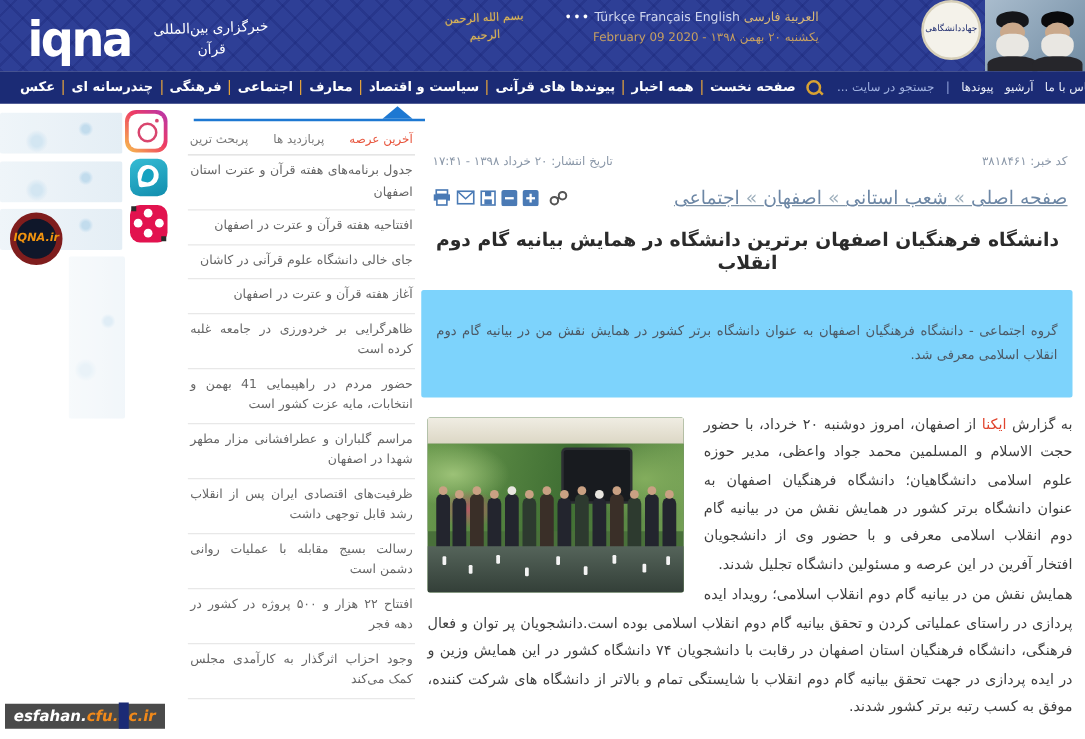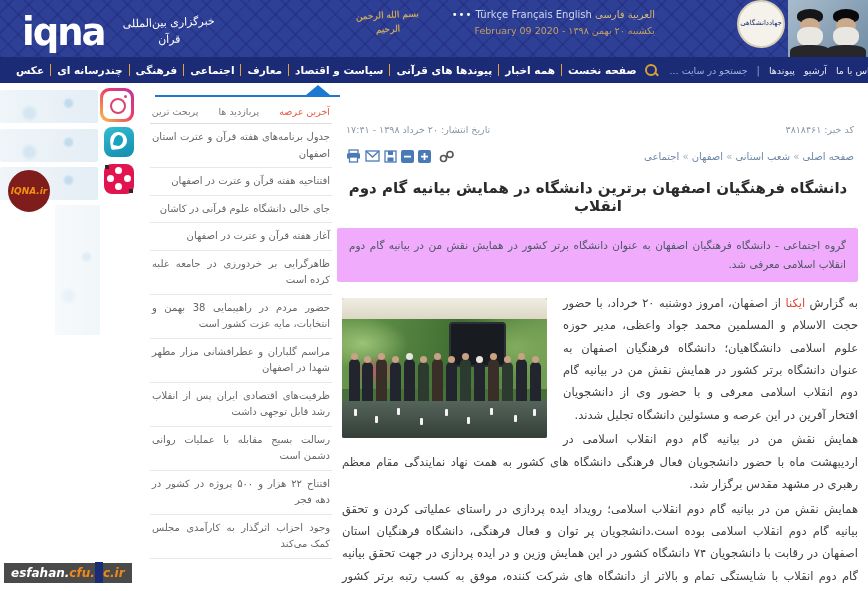--- a/index.html
+++ b/index.html
@@ -94,46 +94,46 @@
     border-radius:50% 50% 50% 12%; background:#fff; transform:rotate(-8deg); }
   .soroush::after { content:""; position:absolute; left:10px; top:8px; width:9px; height:11px;
     border-radius:50% 50% 50% 10%; background:#16a2c0; transform:rotate(14deg); }
   .aparat { left:104px; top:164px; width:30px; height:30px; border-radius:8px;
     background:#e2134f; position:absolute; }
   .aparat i { position:absolute; width:7px; height:7px; border-radius:50%; background:#fff; }
   .aparat i:nth-child(1){ left:11px; top:3px; } .aparat i:nth-child(2){ left:20px; top:11px; }
   .aparat i:nth-child(3){ left:11px; top:19px; } .aparat i:nth-child(4){ left:3px; top:11px; }
   .aparat b { position:absolute; width:4px; height:4px; background:#2a2a2a; }
   .aparat b:nth-of-type(1){ left:1px; top:1px; } .aparat b:nth-of-type(2){ right:1px; bottom:1px; }
-  .iqna-badge { position:absolute; left:8px; top:170px; width:42px; height:42px; background:#7f1d1d;
+  .iqna-badge { position:absolute; left:8px; top:170px; width:42px; height:42px; background:#0f172a;
     border:5px solid #7f1d1d; border-radius:50%; display:flex; align-items:center;
     justify-content:center; color:#f0930f; font-weight:bold; font-style:italic; font-size:9px; }
 
   
   .sidebar { position:absolute; left:150px; top:102px; width:182px; height:489px; direction:rtl;
     background:#fff; overflow:hidden; }
   .side-tabs { display:flex; gap:8px; align-items:center; font-size:9.5px; color:#777;
     padding:4px 2px 6px; border-bottom:1px solid #ddd; }
   .side-tabs .tab { cursor:pointer; white-space:nowrap;margin-left:12px; }
   .side-tabs .tab.active { color:#e8573f; }
   .news-item { font-size:10px; color:#666; line-height:1.65; padding:5px 2px;
     border-bottom:1px solid #e8e8e8; text-align:justify; cursor:pointer; }
 
   
   .article { position:absolute; left:336px; top:96px; width:524px; height:495px; direction:rtl; }
   .meta-row { display:flex; justify-content:space-between; font-size:9.5px; color:#8a97a8;
     margin:28px 6px 0 10px; }
   .row2 { display:flex; justify-content:space-between; align-items:center; margin:14px 6px 0 10px; }
-  .breadcrumb { font-size:10px; color:#7e92a6; }
+  .breadcrumb { font-size:15px; color:#7e92a6;text-decoration:underline; }
   .breadcrumb span.crumb { color:#6d87a5; cursor:pointer; }
   .breadcrumb span.crumb:not(:last-child)::after { content:" » "; color:#9fb0bd; }
   .tools { display:flex; direction:ltr; gap:4px; align-items:center; }
   .tools svg { display:block; cursor:pointer; }
   .title { font-size:15px; font-weight:600; color:#2b2b2b; text-align:center; margin:16px 4px 0; }
-  .lead { background:#f0abfc; border-radius:2px; margin:13px 2px 0 1px; padding:8px 12px;
+  .lead { background:#7dd3fc; border-radius:2px; margin:13px 2px 0 1px; padding:24px 12px;
     font-size:10.5px; color:#4c5864; text-align:justify; line-height:1.8; }
   .body-text { margin:10px 2px 0 6px; font-size:11.5px; color:#404040; text-align:justify;
     line-height:1.95; }
   .body-text p { margin-bottom:2px; }
   .iqna-link { color:#e0442e; cursor:pointer; }
 
   
   .photo { float:left; width:205px; height:140px; margin:6px 16px 4px 0; position:relative;
     overflow:hidden; border-radius:2px; background:#49703a; }
   .ph-ceiling { position:absolute; top:0; left:0; right:0; height:15%;
@@ -261,21 +261,21 @@
     <div class="side-tabs">
       <span class="tab active">آخرین عرصه</span>
       <span class="tab">پربازدید ها</span>
       <span class="tab">پربحث ترین عناوین</span>
     </div>
     <div class="news-item">جدول برنامه‌های هفته قرآن و عترت استان اصفهان</div>
     <div class="news-item">افتتاحیه هفته قرآن و عترت در اصفهان</div>
     <div class="news-item">جای خالی دانشگاه علوم قرآنی در کاشان</div>
     <div class="news-item">آغاز هفته قرآن و عترت در اصفهان</div>
     <div class="news-item">ظاهرگرایی بر خردورزی در جامعه غلبه کرده است</div>
-    <div class="news-item">حضور مردم در راهپیمایی 38 بهمن و انتخابات، مایه عزت کشور است</div>
+    <div class="news-item">حضور مردم در راهپیمایی 41 بهمن و انتخابات، مایه عزت کشور است</div>
     <div class="news-item">مراسم گلباران و عطرافشانی مزار مطهر شهدا در اصفهان</div>
     <div class="news-item">ظرفیت‌های اقتصادی ایران پس از انقلاب رشد قابل توجهی داشت</div>
     <div class="news-item">رسالت بسیج مقابله با عملیات روانی دشمن است</div>
     <div class="news-item">افتتاح ۲۲ هزار و ۵۰۰ پروژه در کشور در دهه فجر</div>
     <div class="news-item">وجود احزاب اثرگذار به کارآمدی مجلس کمک می‌کند</div>
 
   </div>
 
   <div class="article">
     <div class="meta-row">
@@ -349,21 +349,20 @@
             <i></i>
             <i></i>
             <i></i>
             <i></i>
             <i></i>
             <i></i>
             <i></i>
         </div>
       </div>
       <p><span>به گزارش </span><span class="iqna-link">ایکنا</span><span> از اصفهان، امروز دوشنبه ۲۰ خرداد، با حضور حجت الاسلام و المسلمین محمد جواد واعظی، مدیر حوزه علوم اسلامی دانشگاهیان؛ دانشگاه فرهنگیان اصفهان به عنوان دانشگاه برتر کشور در همایش نقش من در بیانیه گام دوم انقلاب اسلامی معرفی و با حضور وی از دانشجویان افتخار آفرین در این عرصه و مسئولین دانشگاه تجلیل شدند.</span></p>
-      <p>همایش نقش من در بیانیه گام دوم انقلاب اسلامی در اردیبهشت ماه با حضور دانشجویان فعال فرهنگی دانشگاه های کشور به همت نهاد نمایندگی مقام معظم رهبری در مشهد مقدس برگزار شد.</p>
       <p>همایش نقش من در بیانیه گام دوم انقلاب اسلامی؛ رویداد ایده پردازی در راستای عملیاتی کردن و تحقق بیانیه گام دوم انقلاب اسلامی بوده است.دانشجویان پر توان و فعال فرهنگی، دانشگاه فرهنگیان استان اصفهان در رقابت با دانشجویان ۷۴ دانشگاه کشور در این همایش وزین و در ایده پردازی در جهت تحقق بیانیه گام دوم انقلاب با شایستگی تمام و بالاتر از دانشگاه های شرکت کننده، موفق به کسب رتبه برتر کشور شدند.</p>
 
     </div>
   </div>
 
   <div class="watermark">
     <span class="w1">esfahan.</span><span class="w2">cfu.ac.ir</span>
   </div>
   <div class="wm-sq"></div>
 

